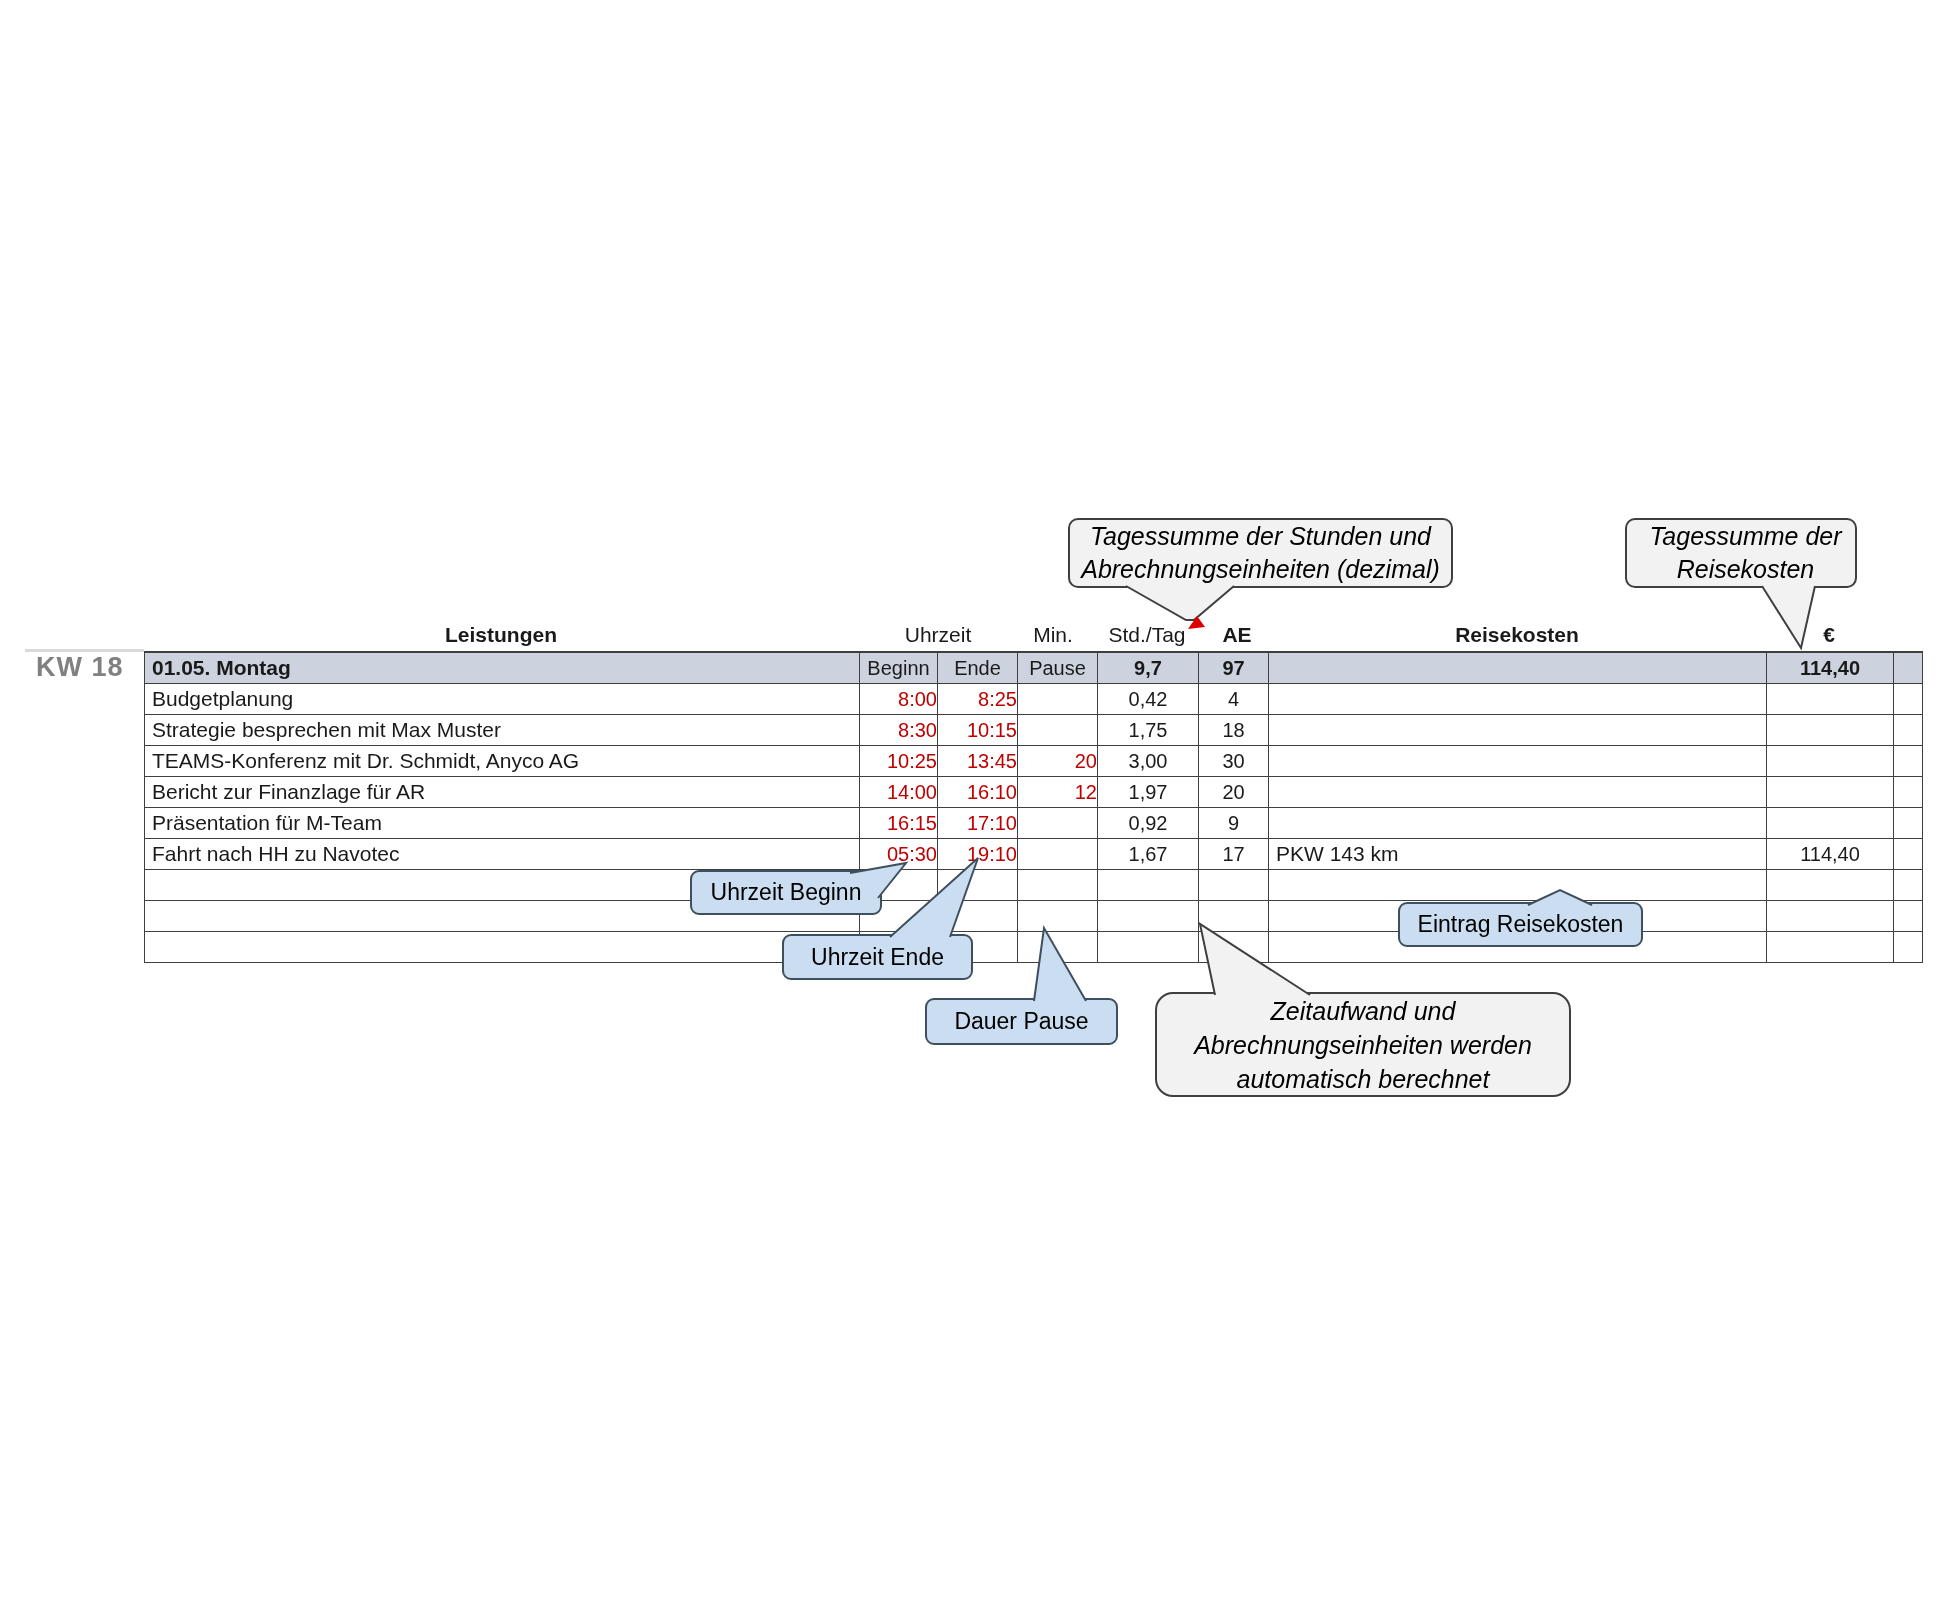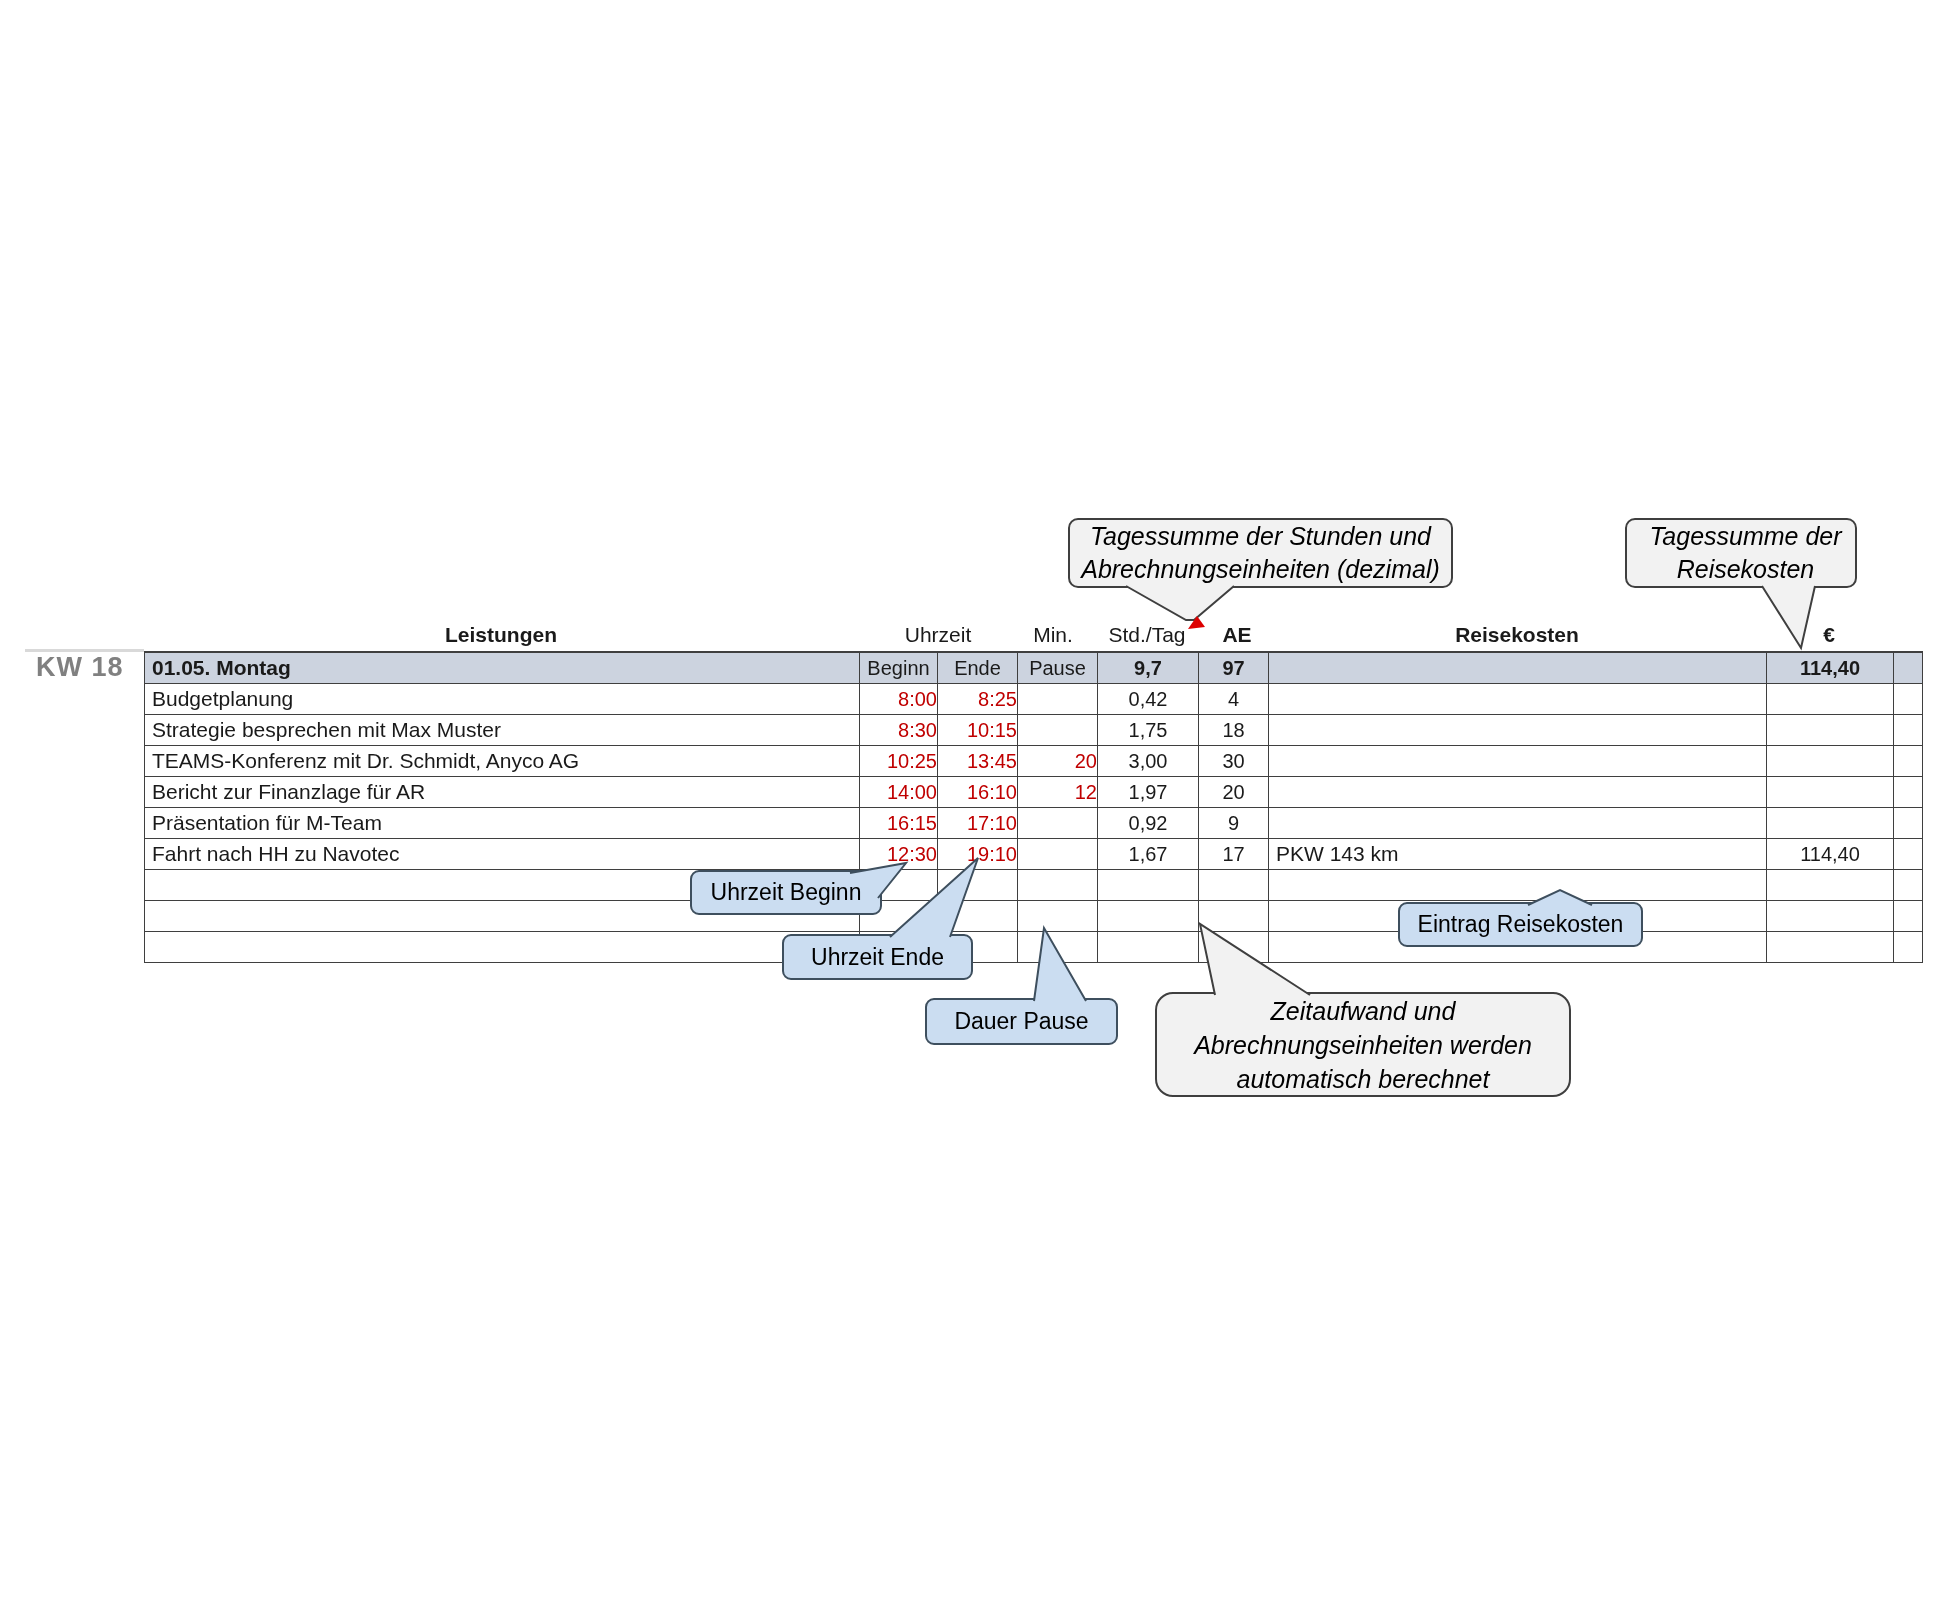--- a/index.html
+++ b/index.html
@@ -149,21 +149,21 @@
     <td class="t-red">17:10</td>
     <td class="t-red"></td>
     <td>0,92</td>
     <td>9</td>
     <td class="c-reise"></td>
     <td></td>
     <td></td>
   </tr>
       <tr>
     <td class="c-leistung">Fahrt nach HH zu Navotec</td>
-    <td class="t-red">12:30</td>
+    <td class="t-red">05:30</td>
     <td class="t-red">19:10</td>
     <td class="t-red"></td>
     <td>1,67</td>
     <td>17</td>
     <td class="c-reise">PKW 143 km</td>
     <td>114,40</td>
     <td></td>
   </tr>
       <tr>
     <td class="c-leistung"></td>

